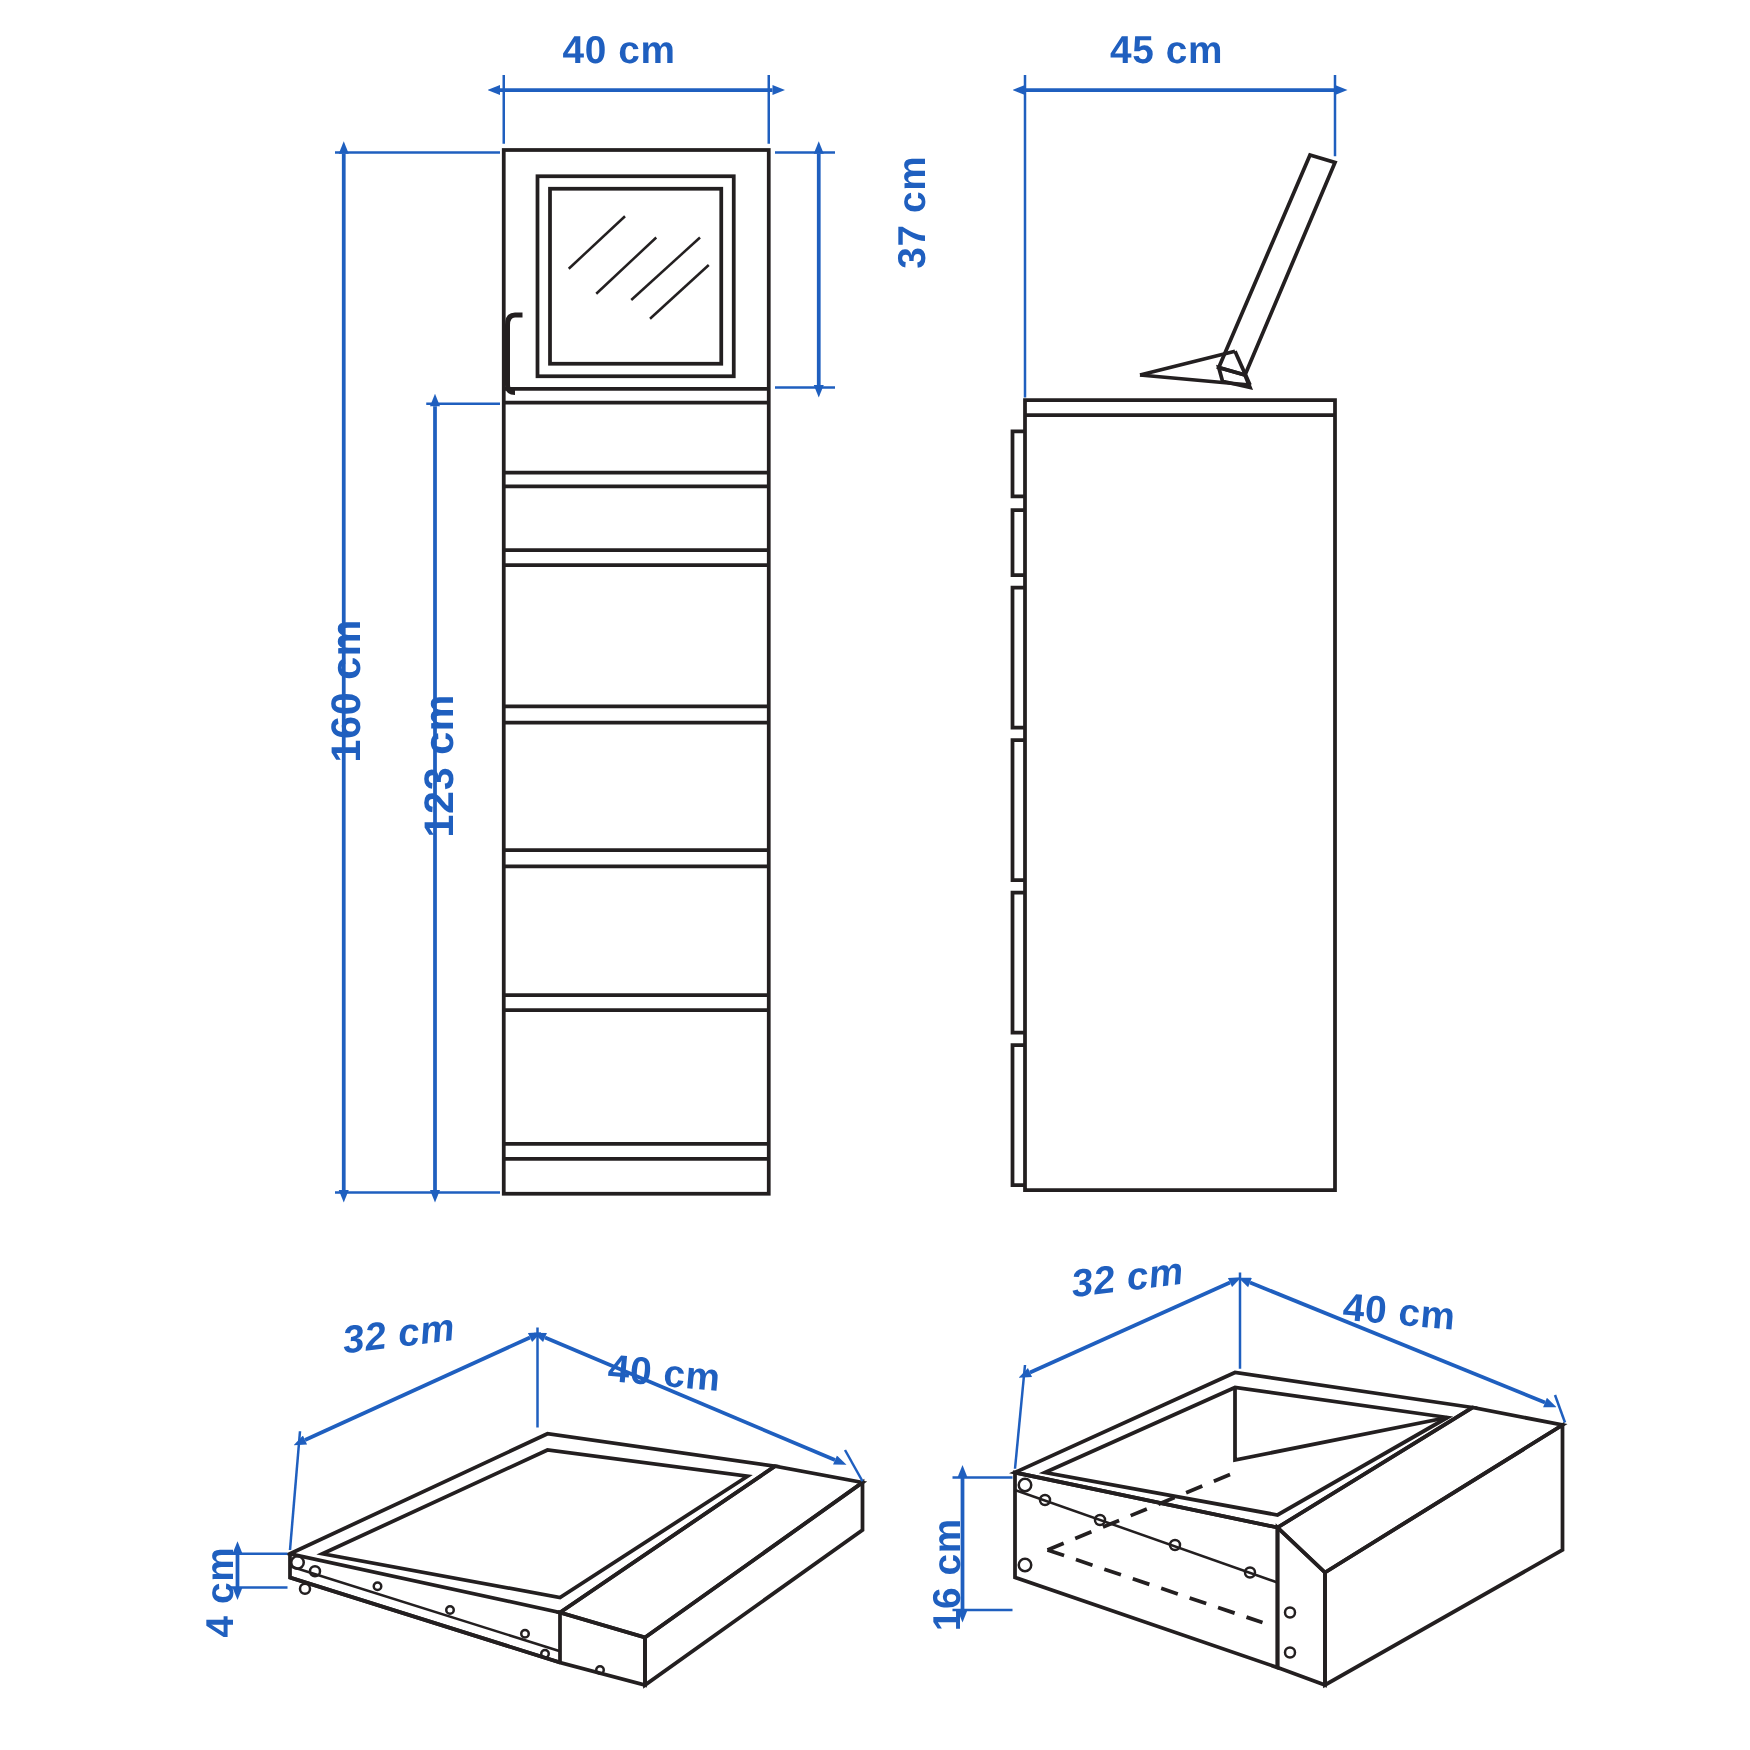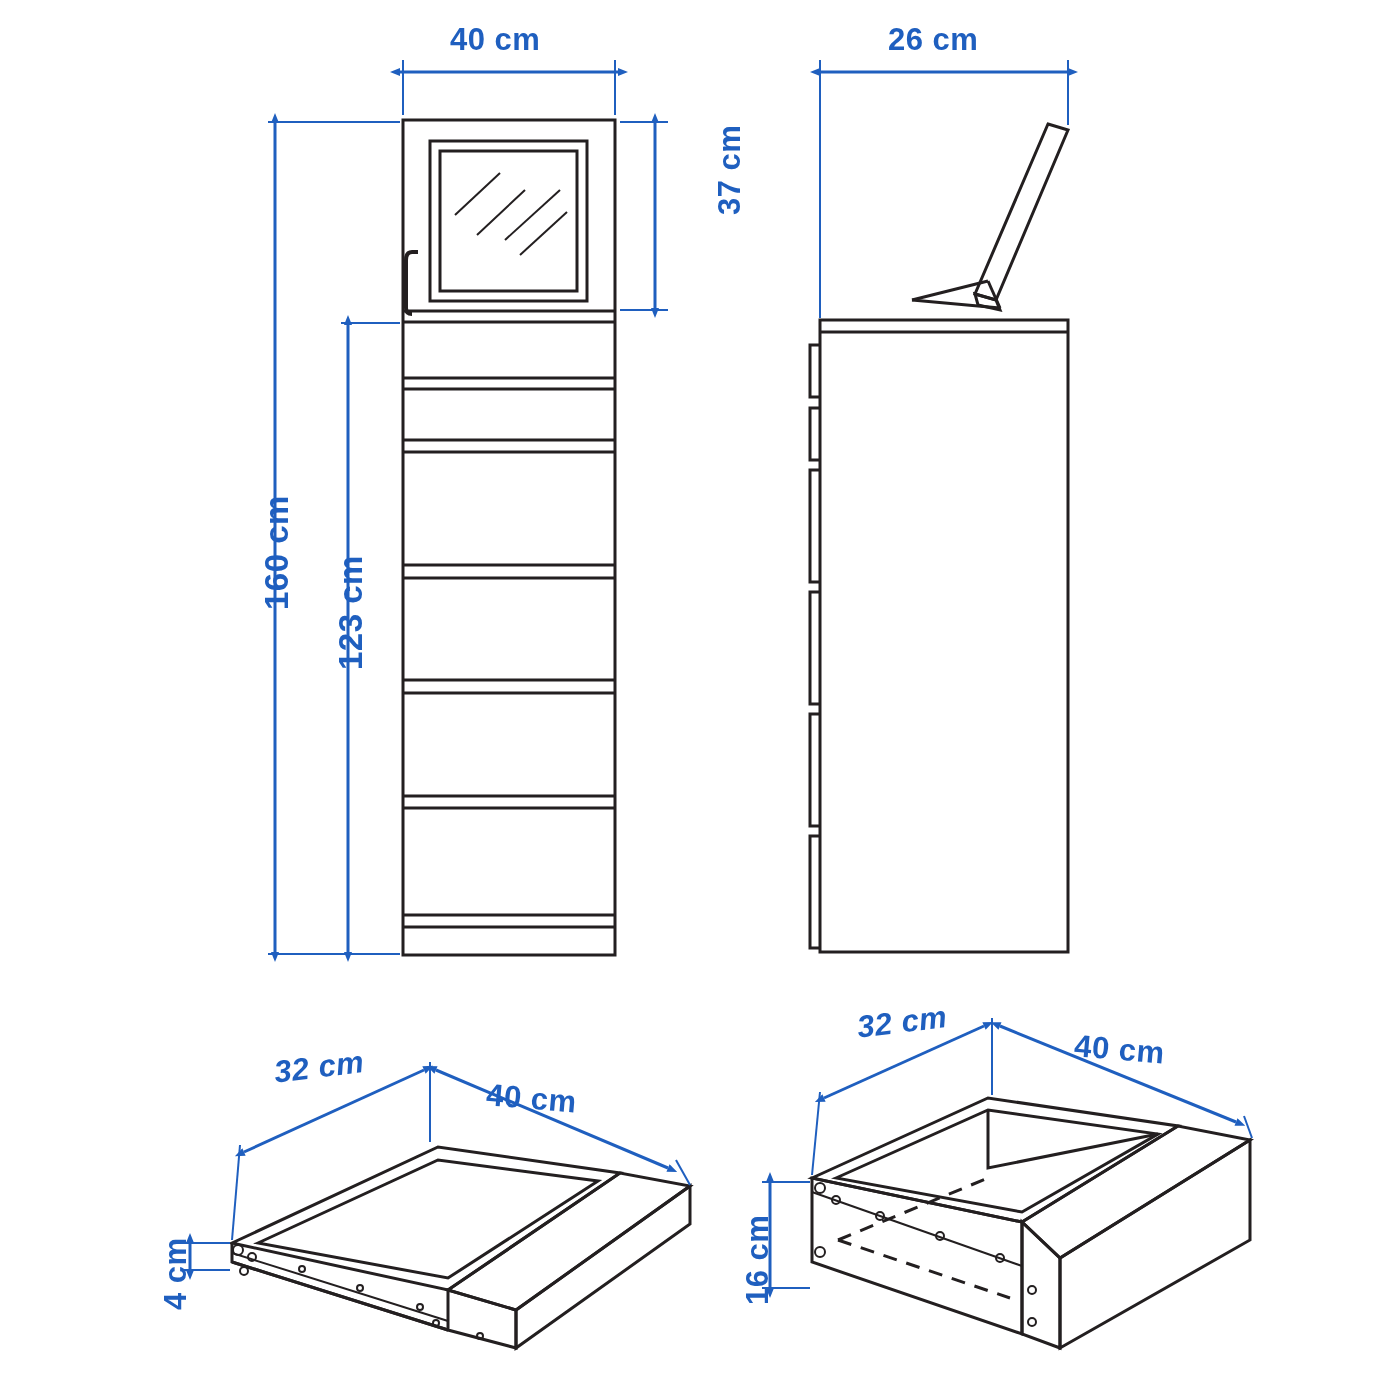--- a/index.html
+++ b/index.html
@@ -225,21 +225,21 @@
   </svg>
 
   <div class="dim-label" style="left:450px; top:22px;">40 cm</div>
 
   <div class="dim-label" style="left:712px; top:215px; transform: rotate(-90deg); transform-origin: 0 0;">37 cm</div>
 
   <div class="dim-label" style="left:258px; top:610px; transform: rotate(-90deg); transform-origin: 0 0; font-size:33px;">160 cm</div>
 
   <div class="dim-label" style="left:332px; top:670px; transform: rotate(-90deg); transform-origin: 0 0; font-size:33px;">123 cm</div>
 
-  <div class="dim-label" style="left:888px; top:22px;">26 cm</div>
+  <div class="dim-label" style="left:888px; top:22px;">45 cm</div>
 
   <div class="dim-label italicish" style="left:272px; top:1055px; transform: rotate(-7deg); transform-origin: 0 0;">32 cm</div>
 
   <div class="dim-label" style="left:488px; top:1077px; transform: rotate(5deg); transform-origin: 0 0;">40 cm</div>
 
   <div class="dim-label" style="left:158px; top:1310px; transform: rotate(-90deg); transform-origin: 0 0;">4 cm</div>
 
   <div class="dim-label italicish" style="left:855px; top:1010px; transform: rotate(-7deg); transform-origin: 0 0;">32 cm</div>
 
   <div class="dim-label" style="left:1076px; top:1028px; transform: rotate(5deg); transform-origin: 0 0;">40 cm</div>

